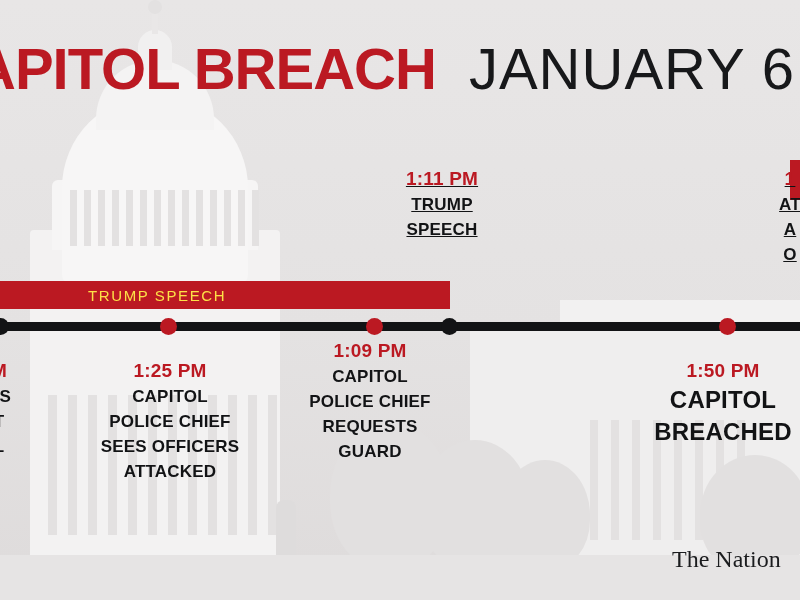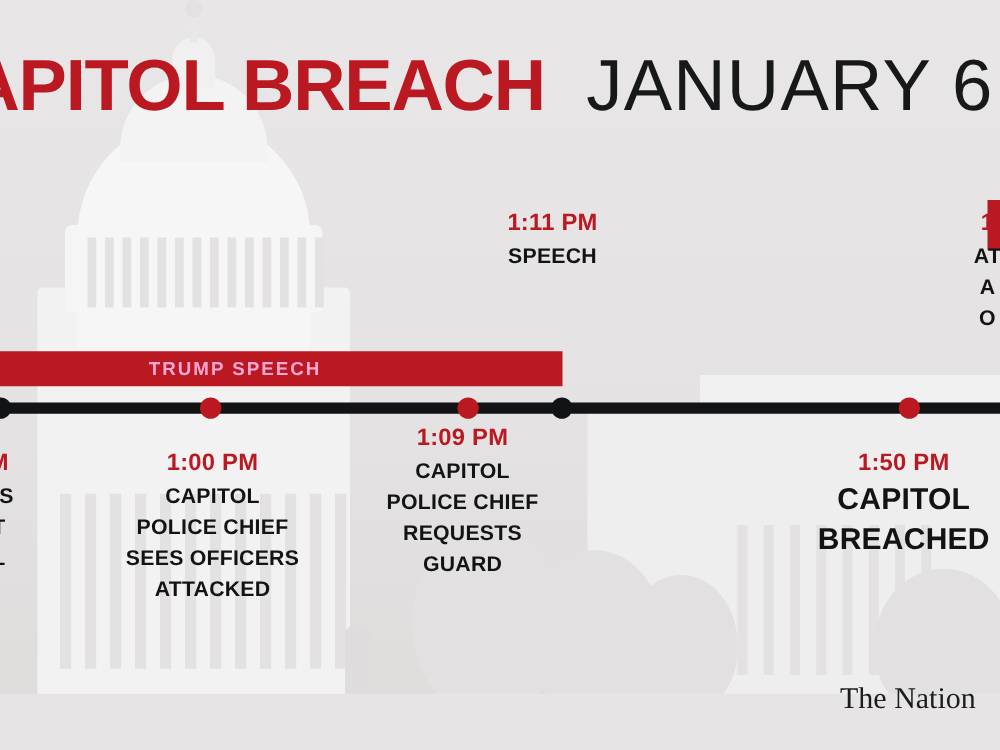--- a/index.html
+++ b/index.html
@@ -179,25 +179,24 @@
     left: -40px;
     top: 281px;
     width: 490px;
     height: 28px;
     background: #bb1922;
   }
   .speech-bar span {
     position: absolute;
     left: 128px;
     top: 6px;
-    color: #f9a8d4;
+    color: #fde047;
     font-size: 15px;
-    font-weight: 700;
+    font-weight: 400;
     letter-spacing: 1.6px;
-    margin-left: 31px;
   }
   .dot {
     position: absolute;
     width: 17px;
     height: 17px;
     border-radius: 50%;
     background: #bb1922;
     top: 318px;
   }
   .dot.black {
@@ -226,20 +225,21 @@
   }
   .event.big .time {
     font-size: 19px;
   }
   .event.big .desc {
     font-size: 24px;
     line-height: 32px;
   }
   .event.above {
     text-align: center;
+    text-decoration: underline;
   }
   .event.above .time {
     font-size: 19px;
   }
   .event.above .desc {
     font-size: 17px;
     line-height: 25px;
   }
 
   
@@ -354,37 +354,38 @@
   <div class="right-tick"></div>
 
   <div class="event" style="left:-36px; top:358px; width:70px;">
     <div class="time">M</div>
     <div class="desc">RS</div>
     <div class="desc">T</div>
     <div class="desc">L</div>
   </div>
 
   <div class="event" style="left:84px; top:358px; width:172px;">
-    <div class="time">1:00 PM</div>
+    <div class="time">1:25 PM</div>
     <div class="desc">CAPITOL</div>
     <div class="desc">POLICE CHIEF</div>
     <div class="desc">SEES OFFICERS</div>
     <div class="desc">ATTACKED</div>
   </div>
 
   <div class="event" style="left:300px; top:338px; width:140px;">
     <div class="time">1:09 PM</div>
     <div class="desc">CAPITOL</div>
     <div class="desc">POLICE CHIEF</div>
     <div class="desc">REQUESTS</div>
     <div class="desc">GUARD</div>
   </div>
 
   <div class="event above" style="left:366px; top:166px; width:152px;">
     <div class="time">1:11 PM</div>
+    <div class="desc">TRUMP</div>
     <div class="desc">SPEECH</div>
   </div>
 
   <div class="event big" style="left:634px; top:358px; width:178px;">
     <div class="time">1:50 PM</div>
     <div class="desc">CAPITOL</div>
     <div class="desc">BREACHED</div>
   </div>
 
   <div class="event above" style="left:760px; top:166px; width:60px; text-align:center;">

